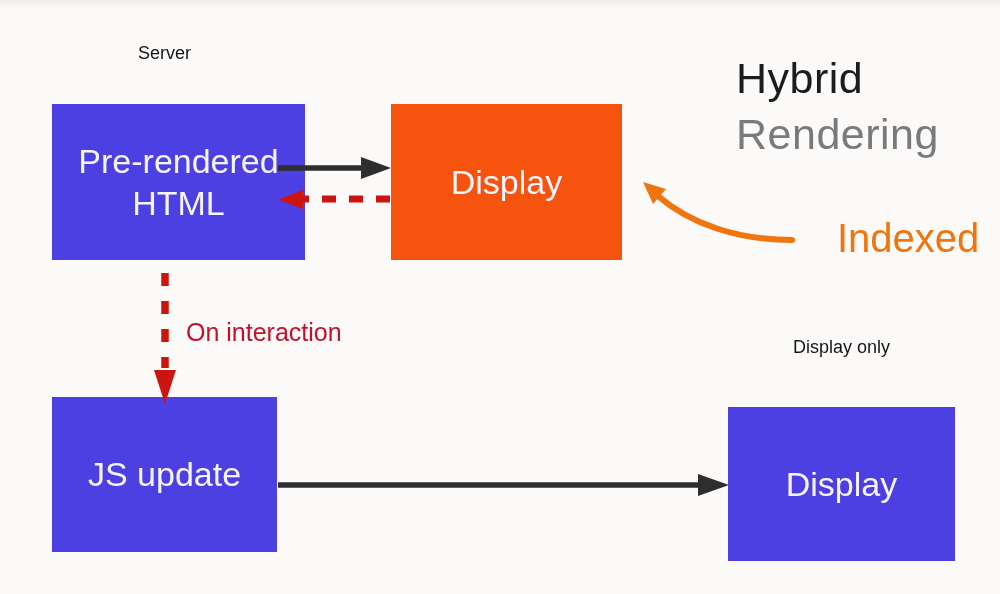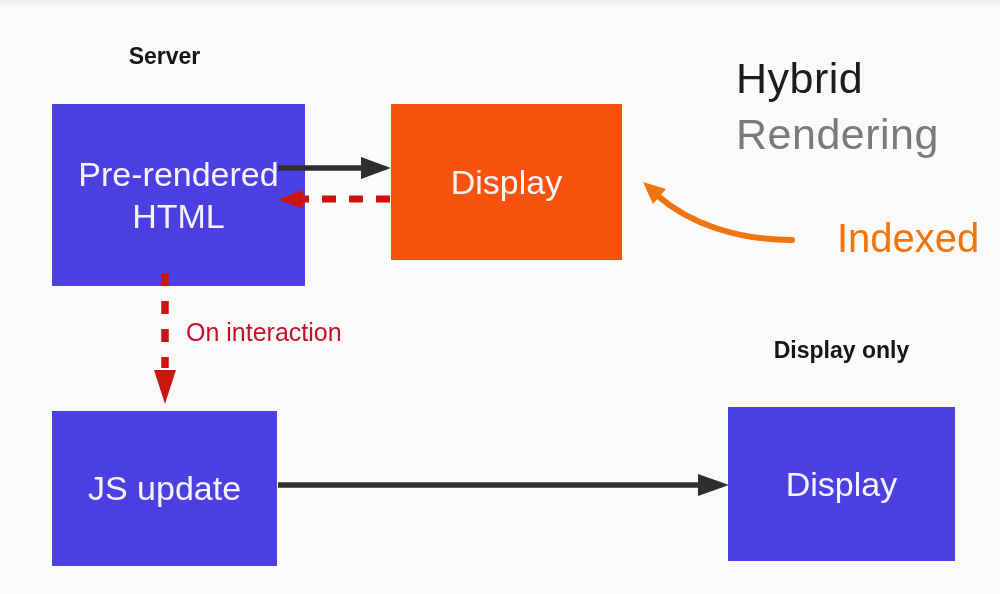--- a/index.html
+++ b/index.html
@@ -13,25 +13,24 @@
     height: 594px;
     background: var(--background, #FBFAF9);
     overflow: hidden;
   }
   .top-fade {
     position: absolute; left: 0; top: 0; width: 1000px; height: 8px;
     background: linear-gradient(#eeedec, rgba(251,250,249,0));
   }
   .col-label {
     position: absolute;
-    font-size: 23px;
+    font-size: 18px;
     color: var(--label-black, #151515);
     text-align: center;
     white-space: nowrap;
-    font-weight: bold;
   }
   .slide-title {
     position: absolute;
     left: 736px; top: 10px;
     line-height: 56px;
     font-size: 43px;
     letter-spacing: 0.5px;
     white-space: nowrap;
   }
   .slide-title .t1 { color: var(--title-black, #1C1C1C); display: block; margin-top: 40px; }
@@ -41,23 +40,23 @@
     display: flex;
     align-items: center;
     justify-content: center;
     text-align: center;
     color: var(--box-text, #F6F4FB);
     font-size: 34px;
     line-height: 1.24;
   }
   .node.blue { background: var(--box-blue, #4C40E2); }
   .node.orange { background: var(--box-orange, #F5530E); }
-  #box-pre-rendered { left: 52px; top: 104px; width: 225px; height: 156px; padding: 13px 14px; }
+  #box-pre-rendered { left: 52px; top: 104px; width: 225px; height: 156px; padding: 0 14px; }
   #box-crawler-display { left: 391px; top: 104px; width: 231px; height: 156px; }
-  #box-js-update { left: 52px; top: 411px; width: 225px; height: 155px; justify-content: center; }
+  #box-js-update { left: 52px; top: 397px; width: 225px; height: 155px; justify-content: center; }
   #box-browser-display { left: 728px; top: 407px; width: 227px; height: 154px; }
   .annotation-red {
     position: absolute;
     left: 186px; top: 318px;
     font-size: 25px;
     color: var(--text-red, #C3112B);
     white-space: nowrap;
   }
   .annotation-orange {
     position: absolute;

